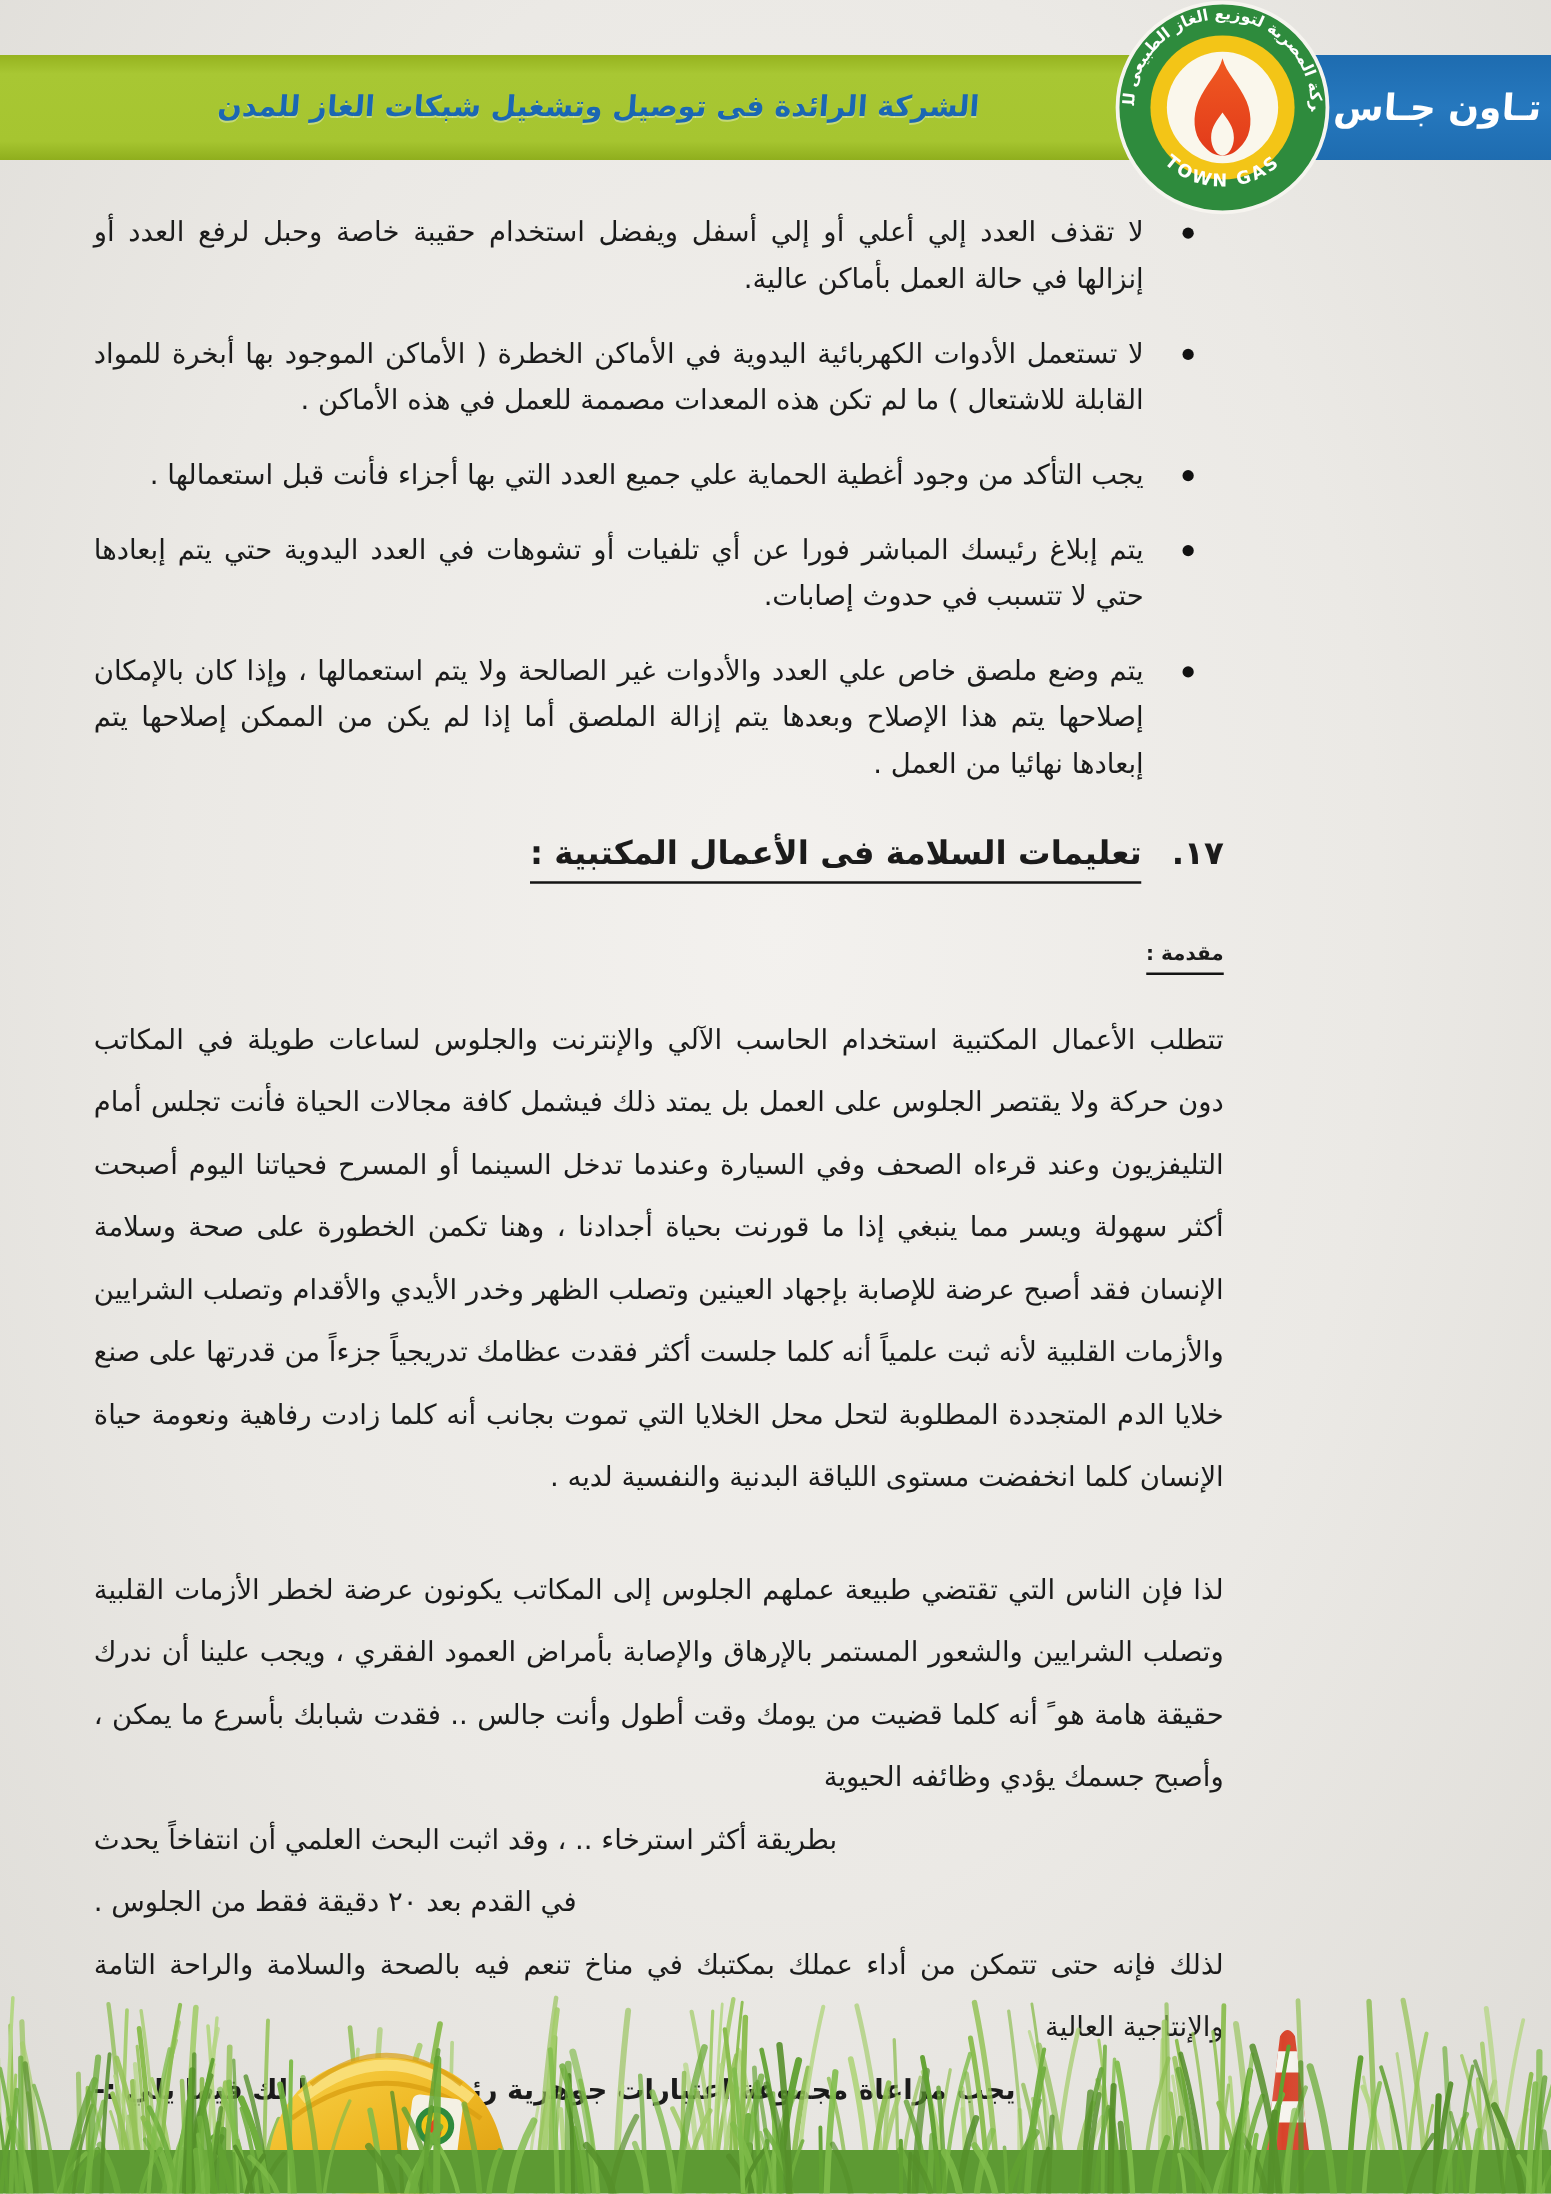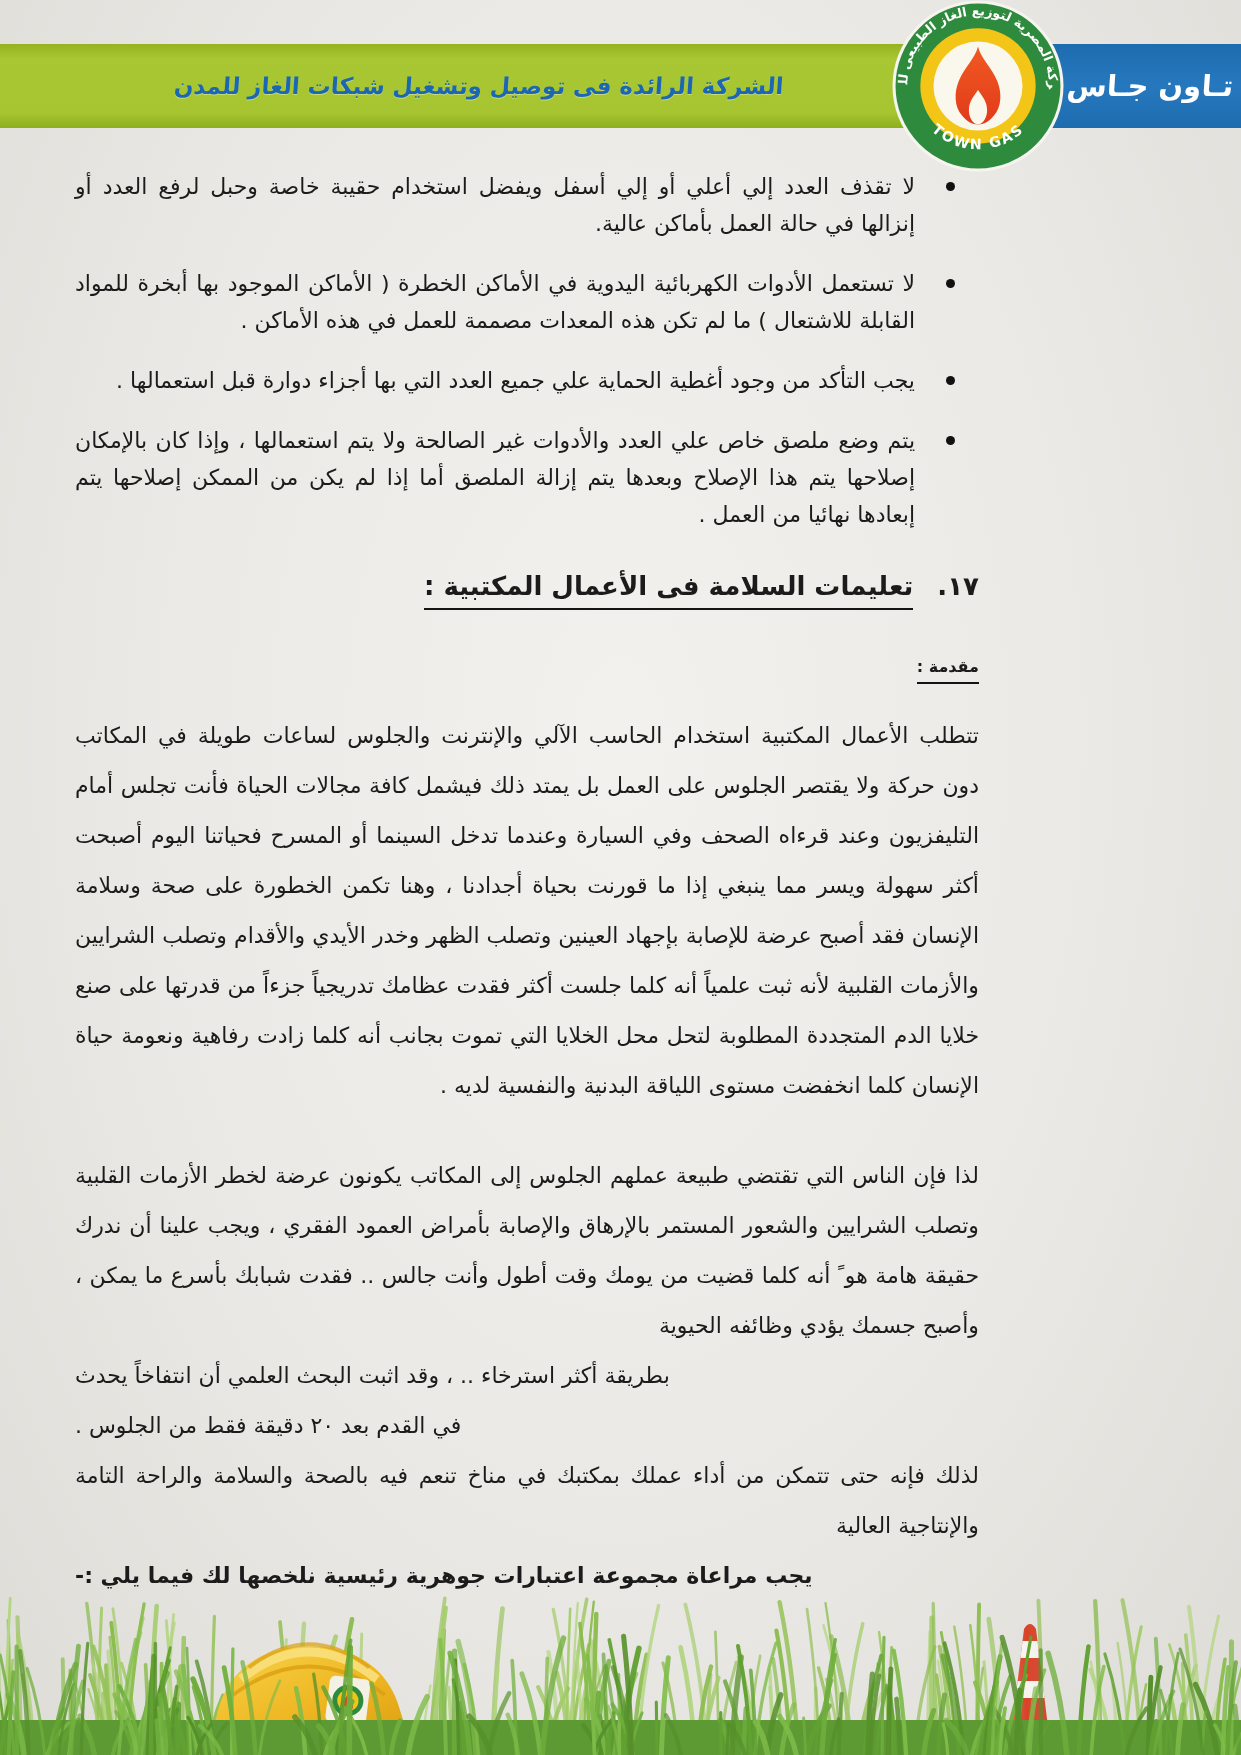--- a/index.html
+++ b/index.html
@@ -109,21 +109,25 @@
       <li>
         <span class="dot"></span>
         <span>لا تقذف العدد إلي أعلي أو إلي أسفل ويفضل استخدام حقيبة خاصة وحبل لرفع العدد أو إنزالها في حالة العمل بأماكن عالية.</span>
       </li>
       <li>
         <span class="dot"></span>
         <span>لا تستعمل الأدوات الكهربائية اليدوية في الأماكن الخطرة ( الأماكن الموجود بها أبخرة للمواد القابلة للاشتعال ) ما لم تكن هذه المعدات مصممة للعمل في هذه الأماكن .</span>
       </li>
       <li>
         <span class="dot"></span>
-        <span>يجب التأكد من وجود أغطية الحماية علي جميع العدد التي بها أجزاء دوارة قبل استعمالها .</span>
+        <span>يجب التأكد من وجود أغطية الحماية علي جميع العدد التي بها أجزاء فأنت قبل استعمالها .</span>
+      </li>
+      <li>
+        <span class="dot"></span>
+        <span>يتم إبلاغ رئيسك المباشر فورا عن أي تلفيات أو تشوهات في العدد اليدوية حتي يتم إبعادها حتي لا تتسبب في حدوث إصابات.</span>
       </li>
       <li>
         <span class="dot"></span>
         <span>يتم وضع ملصق خاص علي العدد والأدوات غير الصالحة ولا يتم استعمالها ، وإذا كان بالإمكان إصلاحها يتم هذا الإصلاح وبعدها يتم إزالة الملصق أما إذا لم يكن من الممكن إصلاحها يتم إبعادها نهائيا من العمل .</span>
       </li>
     </ul>
 
     <div class="section-heading">
       <span class="num">١٧.</span>
       <span class="title">تعليمات السلامة فى الأعمال المكتبية :</span>

